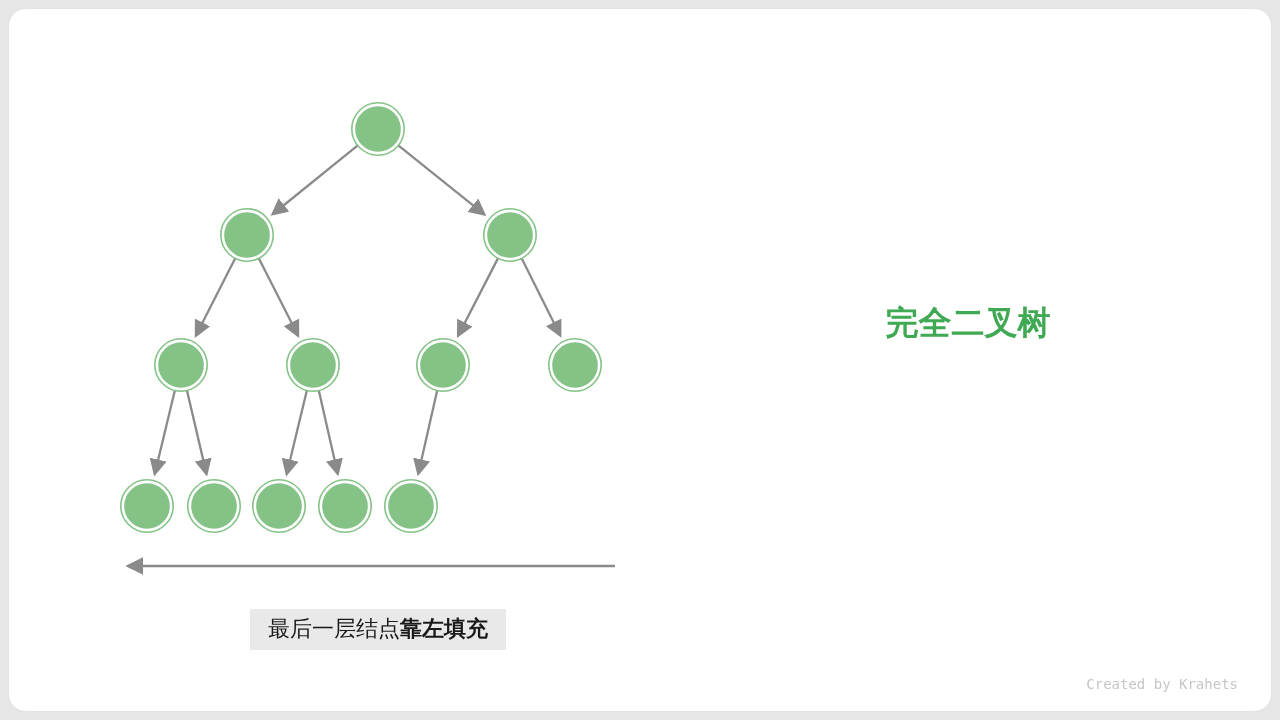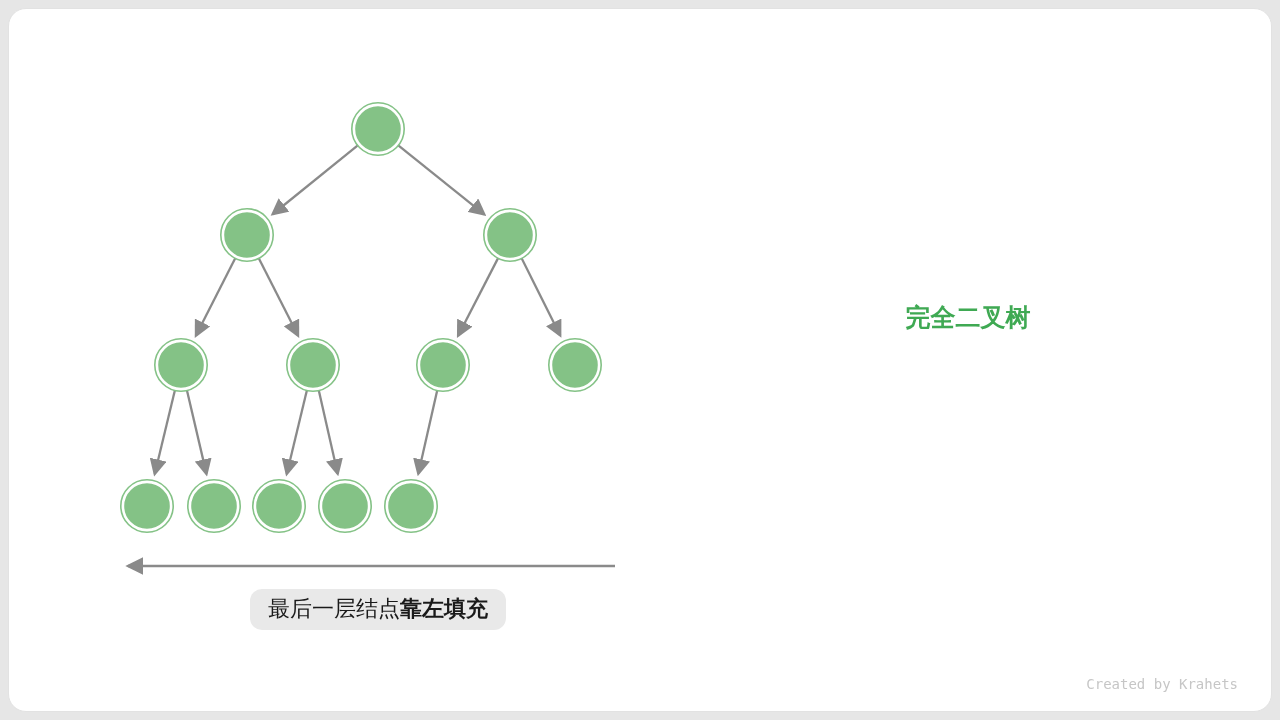--- a/index.html
+++ b/index.html
@@ -31,39 +31,39 @@
   .diagram-svg {
     position: absolute;
     left: 0;
     top: 0;
     width: 1280px;
     height: 720px;
   }
   .caption-badge {
     position: absolute;
     left: 378px;
-    top: 589px;
+    top: 609px;
     transform: translateX(-50%);
     background: #e9e9e9;
     color: #1a1a1a;
     font-size: 22px;
     line-height: 1;
     padding: 9px 18px 10px 18px;
-    border-radius: 12px;
+    border-radius: 0;
     white-space: nowrap;
   }
   .caption-badge b {
     font-weight: bold;
   }
   .title-zh {
     position: absolute;
     left: 968px;
     top: 301px;
     transform: translateX(-50%);
-    font-size: 25px;
+    font-size: 33px;
     font-weight: bold;
     color: #3fa953;
     white-space: nowrap;
   }
   .title-en {
     position: absolute;
     left: 968px;
     top: 349px;
     transform: translateX(-50%);
     font-family: "DejaVu Sans Mono", monospace;

